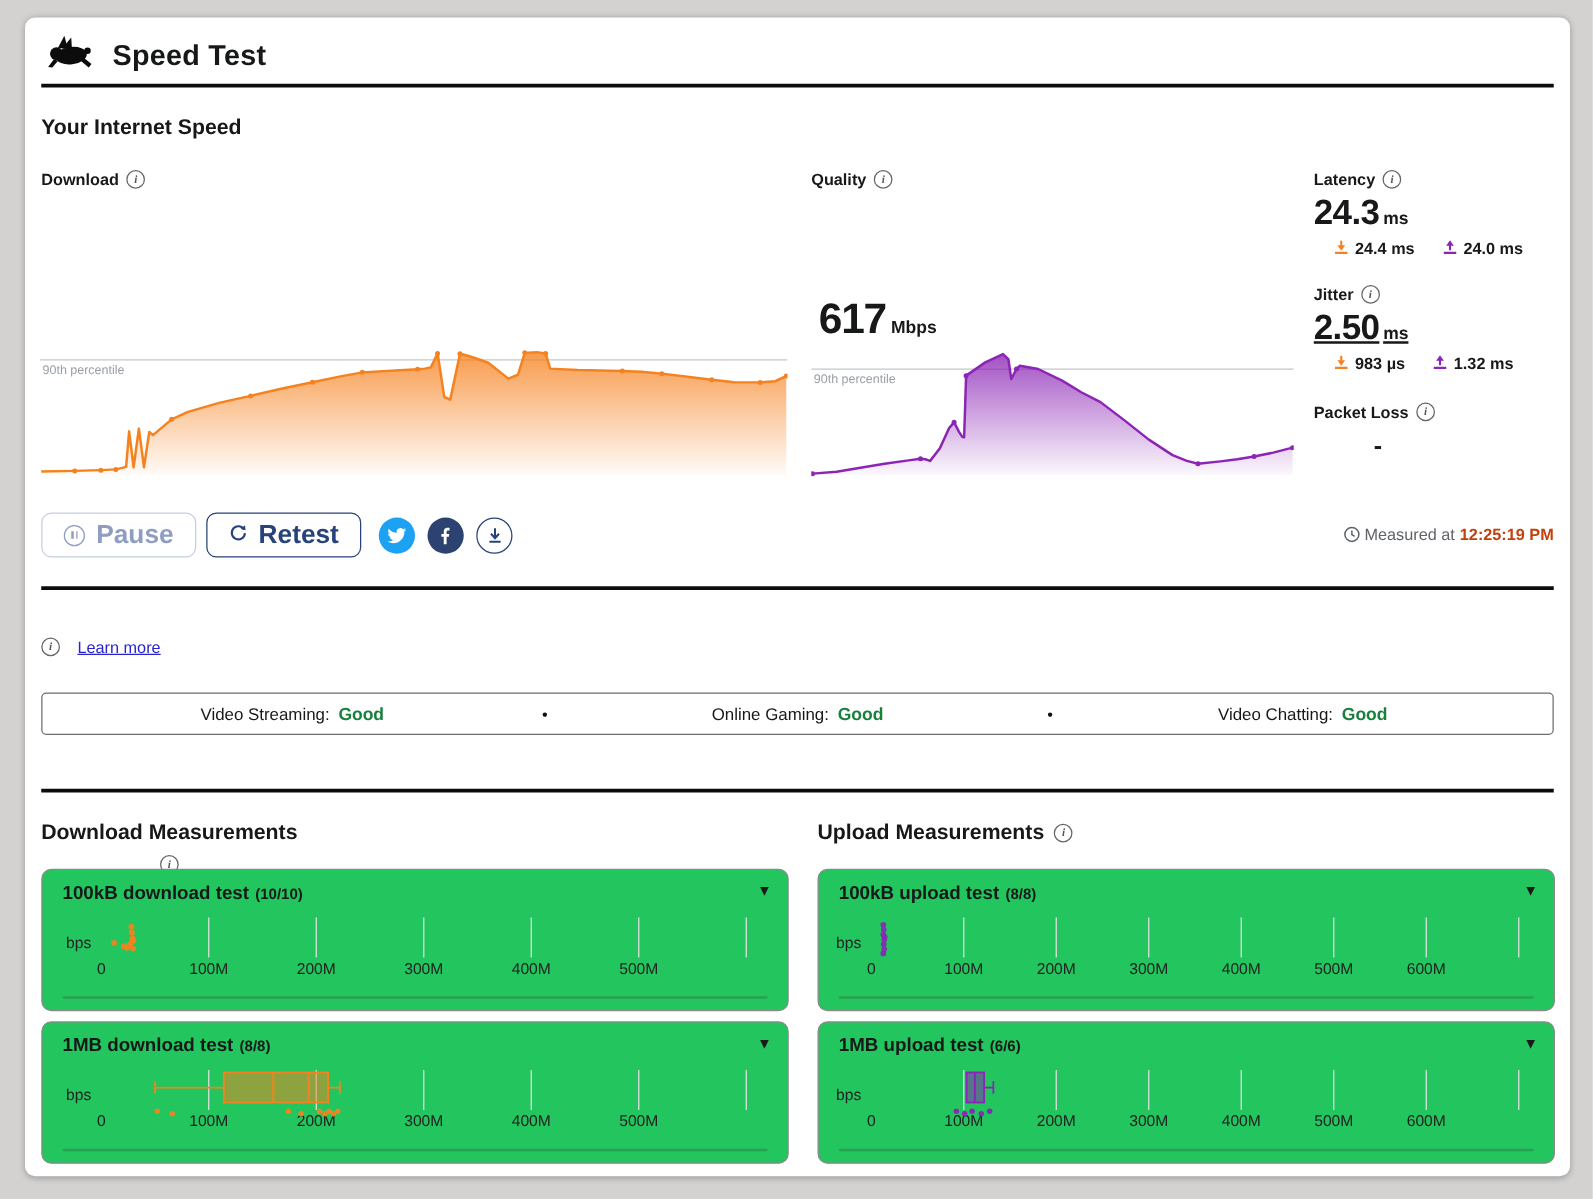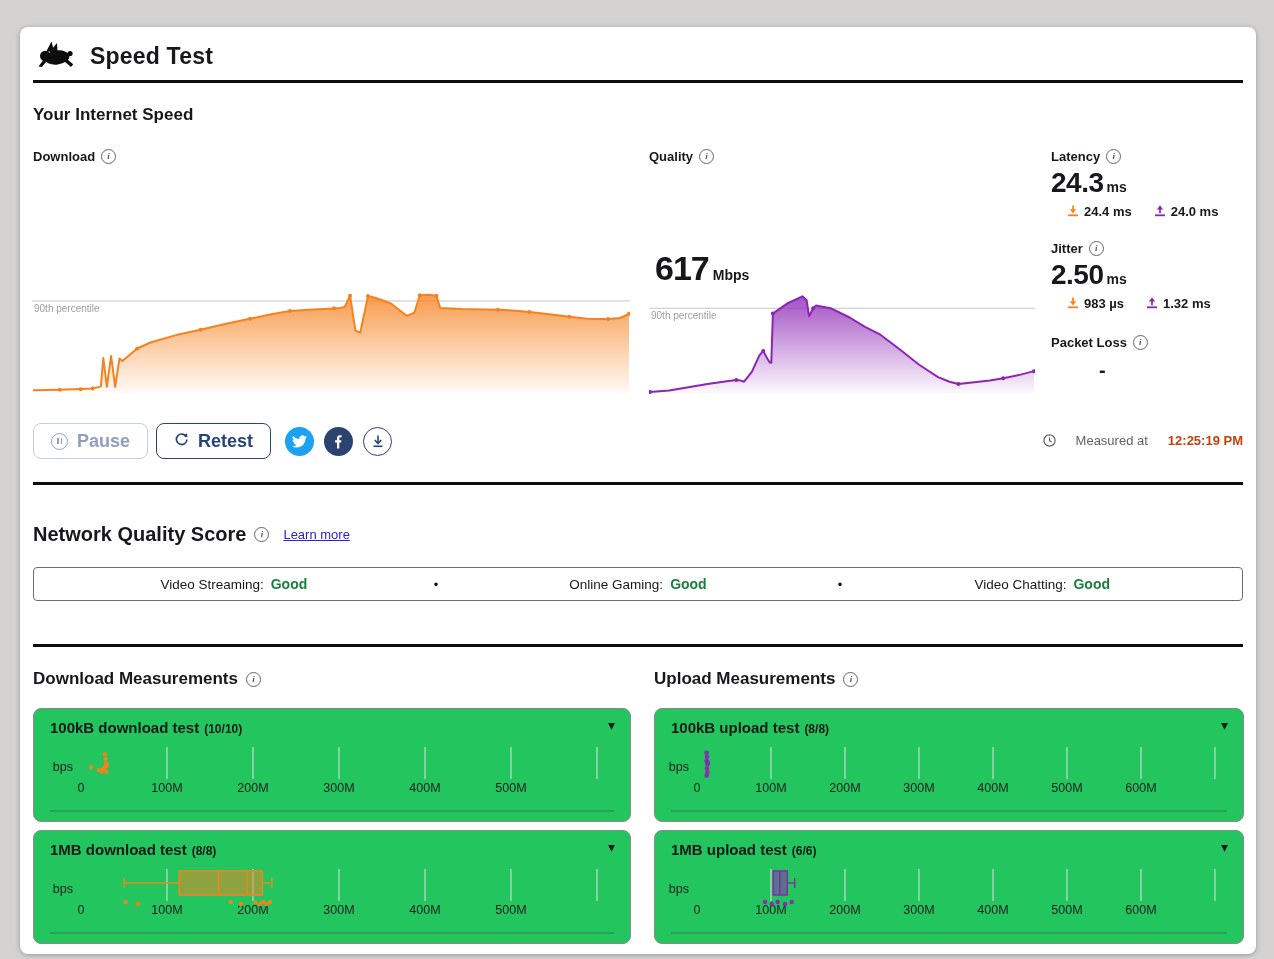--- a/index.html
+++ b/index.html
@@ -1,46 +1,46 @@
 <!DOCTYPE html>
 <html><head>
 <meta charset="utf-8">
 <style>
   html,body{margin:0;padding:0;background:#d3d2d1;font-family:"Liberation Sans",sans-serif;color:#17181a;}
   .page{position:relative;width:1274px;height:959px;overflow:hidden;}
-  .card{position:absolute;left:20px;top:27px;width:1236px;height:927px;background:#fff;border-radius:8px;box-shadow:0 1px 5px rgba(0,0,0,.28);}
+  .card{position:absolute;left:20px;top:14px;width:1236px;height:927px;background:#fff;border-radius:8px;box-shadow:0 1px 5px rgba(0,0,0,.28);}
   .abs{position:absolute;}
   
   .app-header{position:absolute;left:17px;top:12px;display:flex;align-items:center;gap:15px;}
   .app-title{font-size:23px;font-weight:700;letter-spacing:.2px;}
   .divider{position:absolute;left:13px;right:13px;height:2.5px;background:#0c0c0c;}
   .h2{font-size:17px;font-weight:700;}
   
   .metric-label{display:flex;align-items:center;gap:6px;font-size:13px;font-weight:700;}
   .info{display:inline-block;width:13px;height:13px;border:1px solid #666;border-radius:50%;font:italic 700 9px/12px "Liberation Serif",serif;text-align:center;color:#555;background:#fff;}
   .bignum{font-weight:700;letter-spacing:-2px;line-height:1;}
   .bignum .unit{font-size:15px;font-weight:700;letter-spacing:0;margin-left:4px;}
   
   .stat-value{font-size:28px;font-weight:700;letter-spacing:-.5px;line-height:1.1;}
   .stat-value .unit{font-size:14px;letter-spacing:0;margin-left:3px;}
   .stat-sub{display:flex;align-items:center;gap:22px;margin:5px 0 0 16px;font-size:13px;font-weight:700;}
   .stat-sub .pair{display:flex;align-items:center;gap:5px;}
   .pl-dash{font-size:20px;font-weight:700;margin:10px 0 0 48px;line-height:1;}
   
   .controls{position:absolute;left:13px;top:396px;display:flex;align-items:center;}
-  .btn{display:inline-flex;align-items:center;justify-content:center;gap:9px;height:36px;padding:0 17px;border-radius:8px;background:#fff;font-size:18px;font-weight:700;cursor:pointer;}
+  .btn{display:inline-flex;align-items:center;justify-content:center;gap:9px;height:36px;padding:0 17px;border-radius:8px;background:#fff;font-size:21px;font-weight:700;cursor:pointer;}
   .btn-pause{border:1px solid #c6cede;color:#8e9dc0;}
   .btn-retest{border:1.5px solid #27437a;color:#27437a;margin-left:8px;}
   .pause-glyph{width:15px;height:15px;border:1.3px solid #8e9dc0;border-radius:50%;display:inline-flex;align-items:center;justify-content:center;gap:2px;}
   .pause-glyph i{display:block;width:1.8px;height:6px;background:#8e9dc0;}
   .circle-btn{width:29px;height:29px;border-radius:50%;display:inline-flex;align-items:center;justify-content:center;cursor:pointer;border:none;}
   .tw{background:#1da1f2;margin-left:14px;}
   .fb{background:#2c4270;margin-left:10px;}
   .dl{background:#fff;border:1.5px solid #27437a;margin-left:10px;}
-  .measured{position:absolute;right:13px;top:406px;display:flex;align-items:center;gap:20px;font-size:13px;color:#5f6368;}
+  .measured{position:absolute;right:13px;top:406px;display:flex;align-items:center;gap:4px;font-size:13px;color:#5f6368;}
   .measured b{color:#c2410c;}
   
   .nqs-title-row{position:absolute;left:13px;top:496px;display:flex;align-items:center;gap:8px;}
   .nqs-title{font-size:20px;font-weight:700;}
   .learn-more{font-size:13px;color:#2a23d0;text-decoration:underline;margin-left:6px;cursor:pointer;}
   .nqs-box{position:absolute;left:13px;top:540px;width:1208px;height:32px;border:1px solid #6e6e6e;border-radius:4px;display:flex;align-items:center;justify-content:space-evenly;}
   .nqs-item{flex:1;display:flex;align-items:center;justify-content:center;gap:7px;font-size:13.5px;}
   .nqs-good{color:#17803d;font-weight:700;font-size:14px;}
   .nqs-dot{font-size:13px;color:#111;}
   
@@ -166,21 +166,21 @@
               <path d="M1 10.3h10" stroke="#8c25b5" stroke-width="1.8"></path>
             </svg>
         <span>24.0 ms</span>
       </span>
     </div>
 
     <div class="metric-label" style="margin-top:22px;">
       <span>Jitter</span>
       <span class="info">i</span>
     </div>
-    <div class="stat-value" style="margin-top:4px;">
+    <div class="stat-value" style="margin-top:4px;text-decoration:underline;">
       <span>2.50</span><span class="unit">ms</span>
     </div>
     <div class="stat-sub">
       <span class="pair">
         <svg width="12" height="12" viewBox="0 0 12 12">
               <path d="M6 0.5v4.2" stroke="#f6821f" stroke-width="1.7"></path>
               <path d="M2.9 4.2L6 8.6l3.1-4.4z" fill="#f6821f"></path>
               <path d="M1 10.3h10" stroke="#f6821f" stroke-width="1.8"></path>
             </svg>
         <span>983 µs</span>
@@ -243,21 +243,20 @@
           <circle cx="6.5" cy="6.5" r="5.6" fill="none" stroke="#5f6368" stroke-width="1.2"></circle>
           <path d="M6.5 3.4v3.3l2.2 1.4" fill="none" stroke="#5f6368" stroke-width="1.2"></path>
         </svg>
     <span>Measured at</span>
     <b>12:25:19 PM</b>
   </div>
 
   <div class="divider" style="top:455px;"></div>
 
   <div class="nqs-title-row">
-    <span class="nqs-title">Network Quality Score</span>
     <span class="info">i</span>
     <a class="learn-more">Learn more</a>
   </div>
   <div class="nqs-box">
     <div class="nqs-item">
       <span>Video Streaming:</span>
       <span class="nqs-good">Good</span>
     </div>
     <span class="nqs-dot">•</span>
     <div class="nqs-item">
@@ -266,21 +265,21 @@
     </div>
     <span class="nqs-dot">•</span>
     <div class="nqs-item">
       <span>Video Chatting:</span>
       <span class="nqs-good">Good</span>
     </div>
   </div>
 
   <div class="divider" style="top:617px;"></div>
 
-  <div class="meas-h" style="left:13px;">
+  <div class="meas-h" style="left:13px;flex-direction:column;">
     <span>Download Measurements</span>
     <span class="info">i</span>
   </div>
   <div class="meas-h" style="left:634px;justify-content:space-between;">
     <span>Upload Measurements</span>
     <span class="info">i</span>
   </div>
 
   <div class="mcard" style="left:13px;top:681px;">
     <div class="mc-head">

